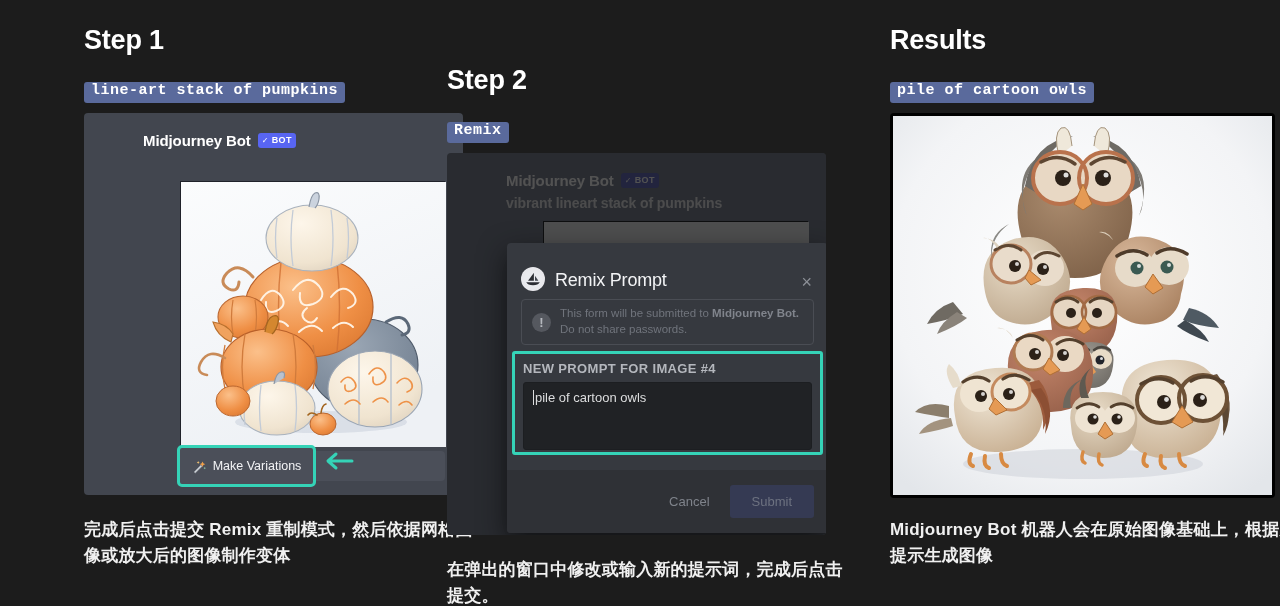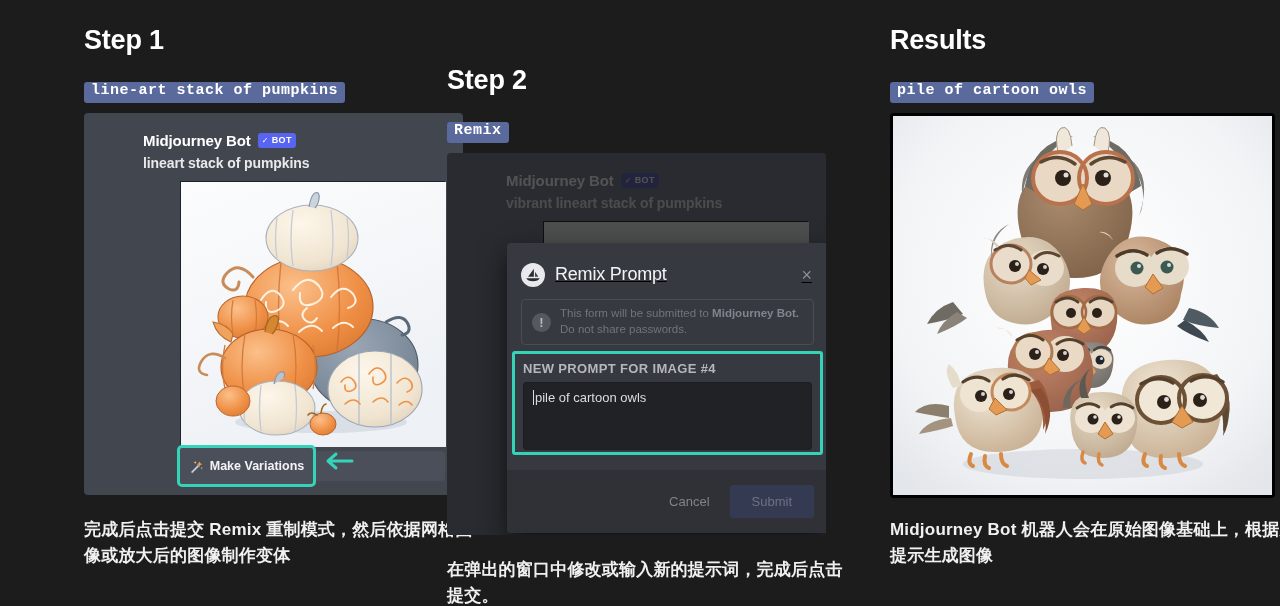--- a/index.html
+++ b/index.html
@@ -73,21 +73,21 @@
   }
   .mv-wrap {
     position: absolute; left: 93px; top: 332px;
     width: 139px; height: 42px;
     border: 3px solid #35d3b7; border-radius: 5px;
     display: flex; align-items: center; justify-content: center;
     background: #4b4f59;
   }
   .mv-btn {
     display: flex; align-items: center; gap: 6px;
-    font-size: 12.5px; font-weight: 700; color: #f2f3f5;
+    font-size: 12.5px; font-weight: 400; color: #f2f3f5;
     white-space: nowrap;
   }
   .arrow-left {
     position: absolute; left: 240px; top: 450px;
     width: 30px; height: 22px;
   }
 
   
   .dim { filter: brightness(0.55) saturate(0.6); }
   .scrim {
@@ -97,22 +97,22 @@
   
   .modal {
     position: absolute; left: 60px; top: 90px;
     width: 321px; height: 290px;
     background: #36393f;
     border-radius: 4px;
     box-shadow: 0 10px 28px rgba(0,0,0,.6);
     overflow: hidden;
   }
   .modal-head {
-    display: flex; align-items: center;
-    padding: 15px 14px 0 14px; height: 48px; text-decoration: underline;
+    display: flex; align-items: flex-end;
+    padding: 15px 14px 0 14px; height: 48px;
   }
   .mj-avatar {
     width: 24px; height: 24px; border-radius: 50%;
     background: #e8e8ec; display: flex; align-items: center; justify-content: center;
     flex: 0 0 24px;
   }
   .modal-title {
     font-size: 18px; color: #f2f3f5; margin-left: 10px; font-weight: 400;
     letter-spacing: -0.2px;
   }
@@ -189,21 +189,20 @@
 
     <div class="panel">
       <div class="msg">
         <div class="msg-head">
           <span class="bot-name">Midjourney Bot</span>
           <span class="bot-badge">
             <span class="chk">✓</span>
             <span>BOT</span>
           </span>
         </div>
-        <div class="msg-prompt">lineart stack of pumpkins</div>
       </div>
 
       <div class="art-frame">
         <svg viewBox="0 0 265 265" width="265" height="265">
           <defs>
             <linearGradient id="bgp" x1="0" y1="0" x2="0.4" y2="1">
               <stop offset="0%" stop-color="#fbfcfd"></stop>
                 <stop offset="100%" stop-color="#eef1f5"></stop>
             </linearGradient>
             <radialGradient id="org" cx="0.38" cy="0.3" r="0.85">

